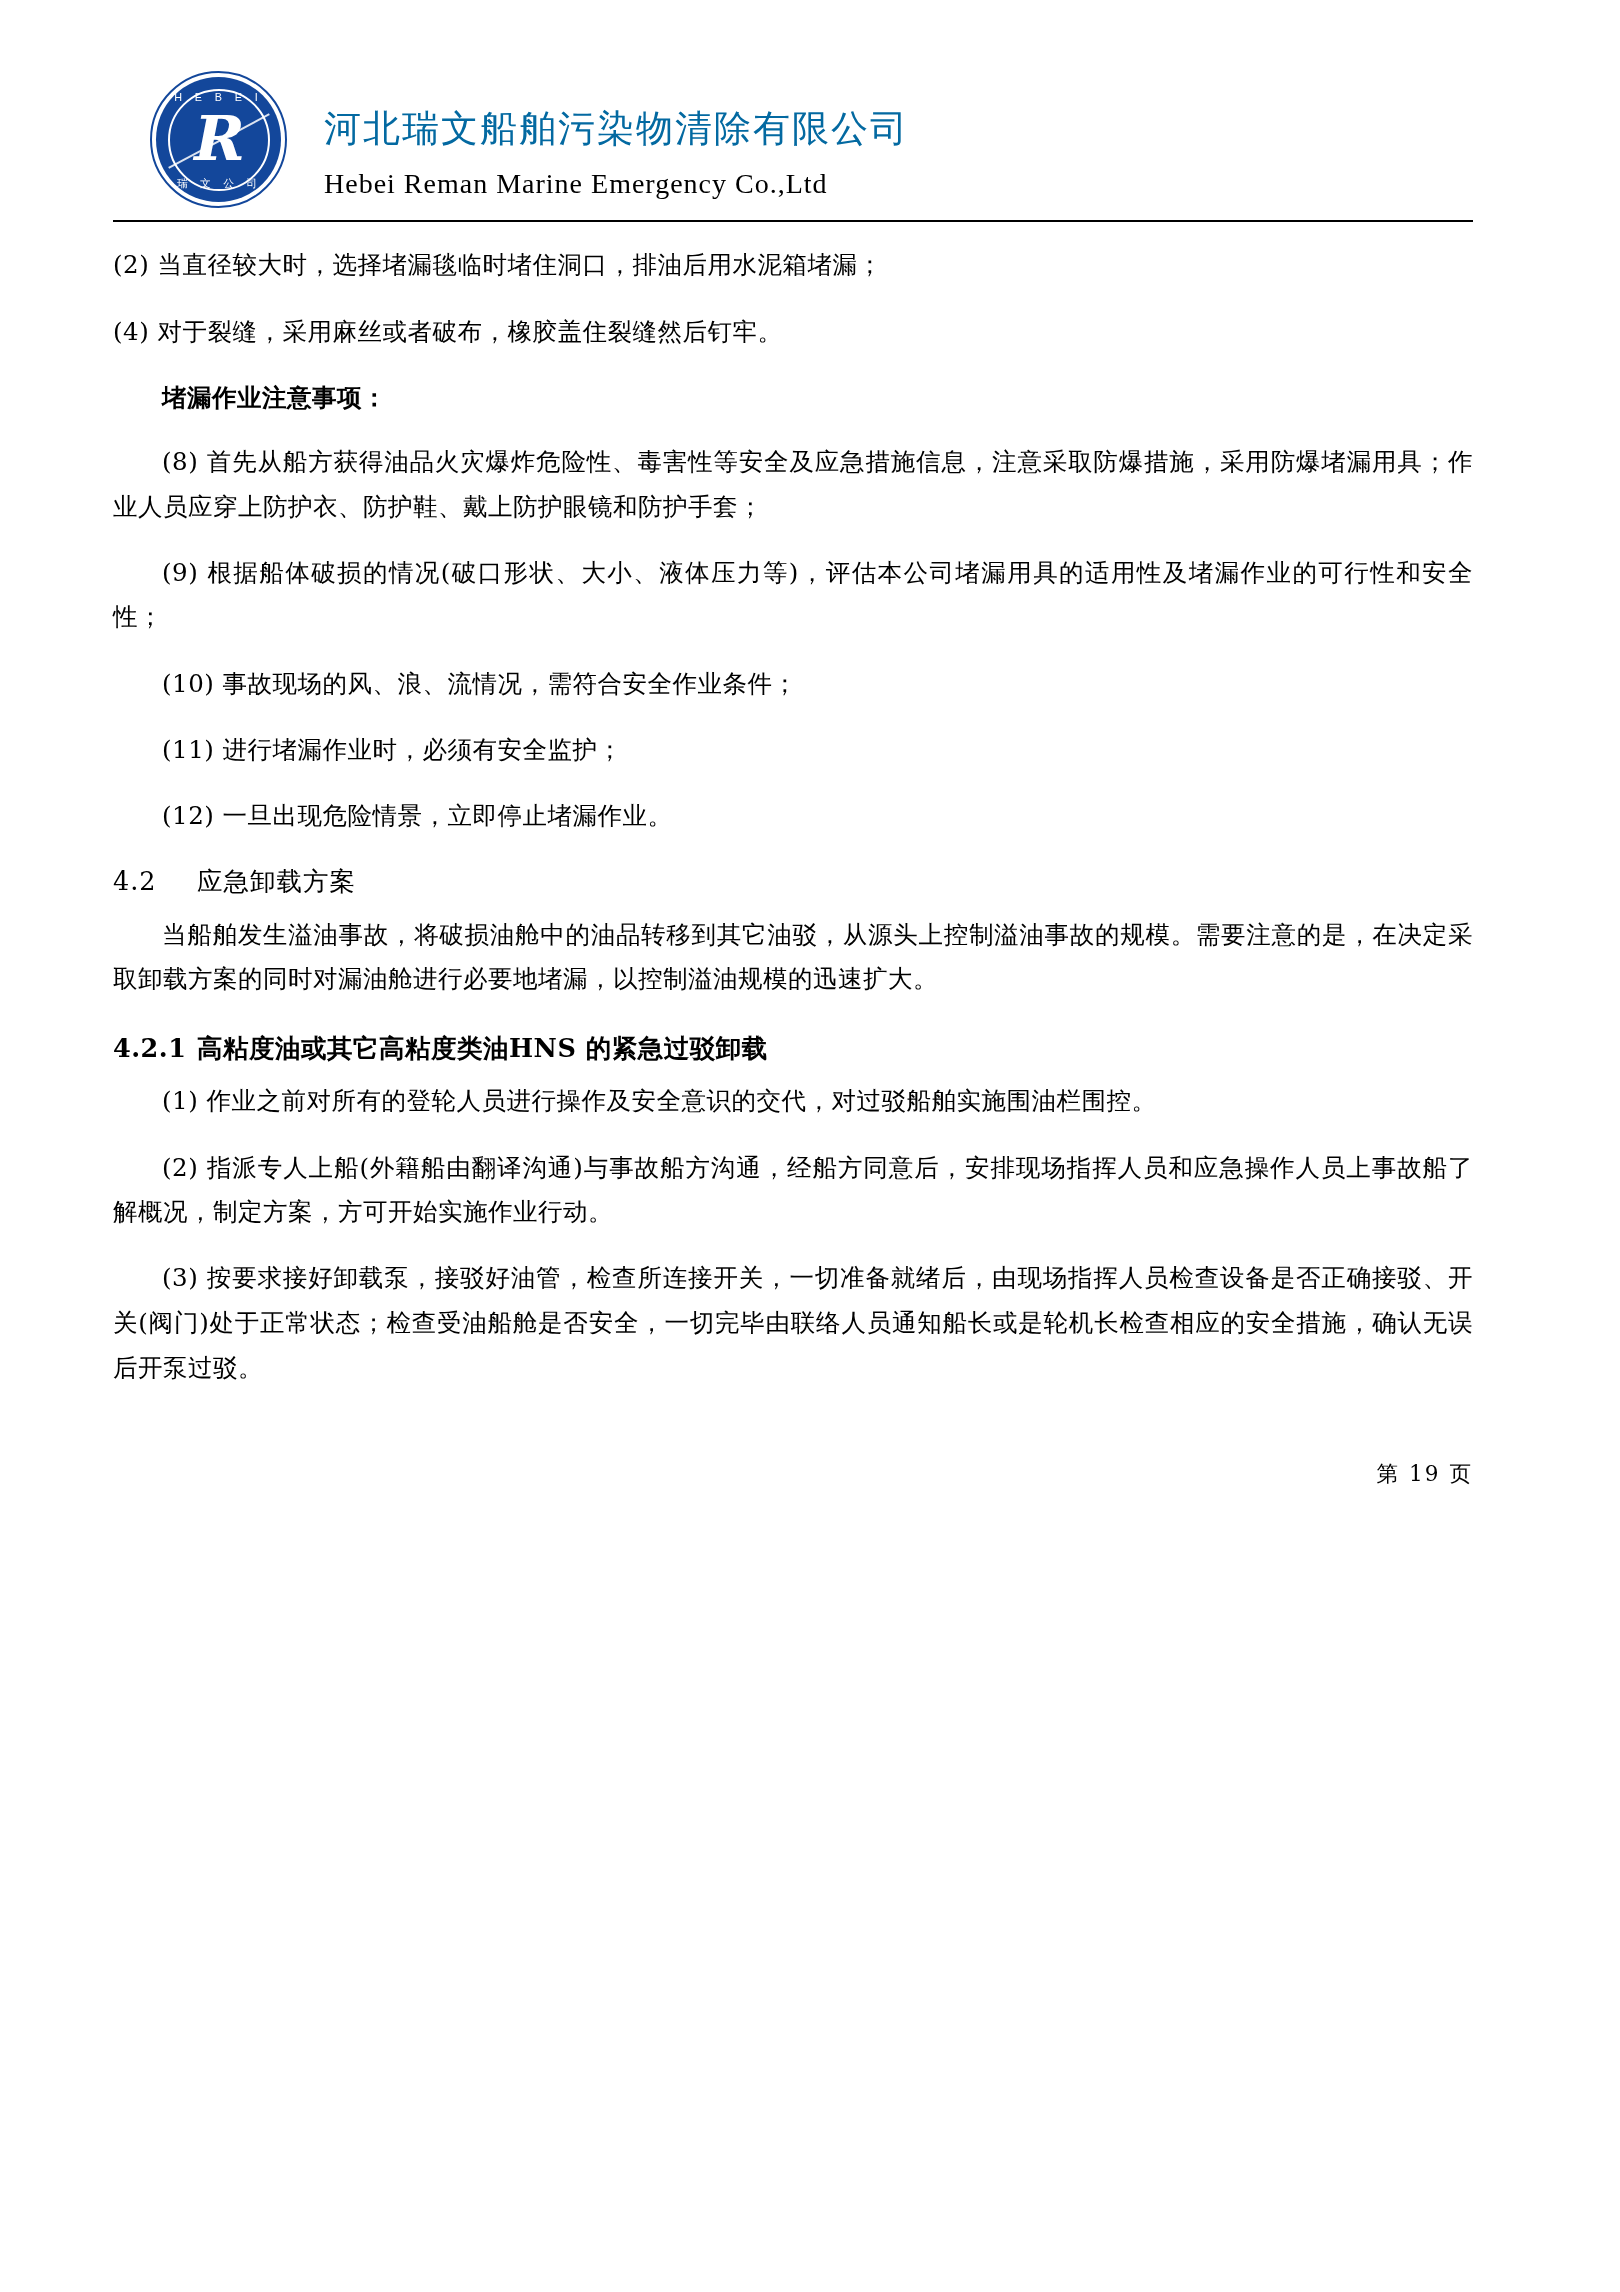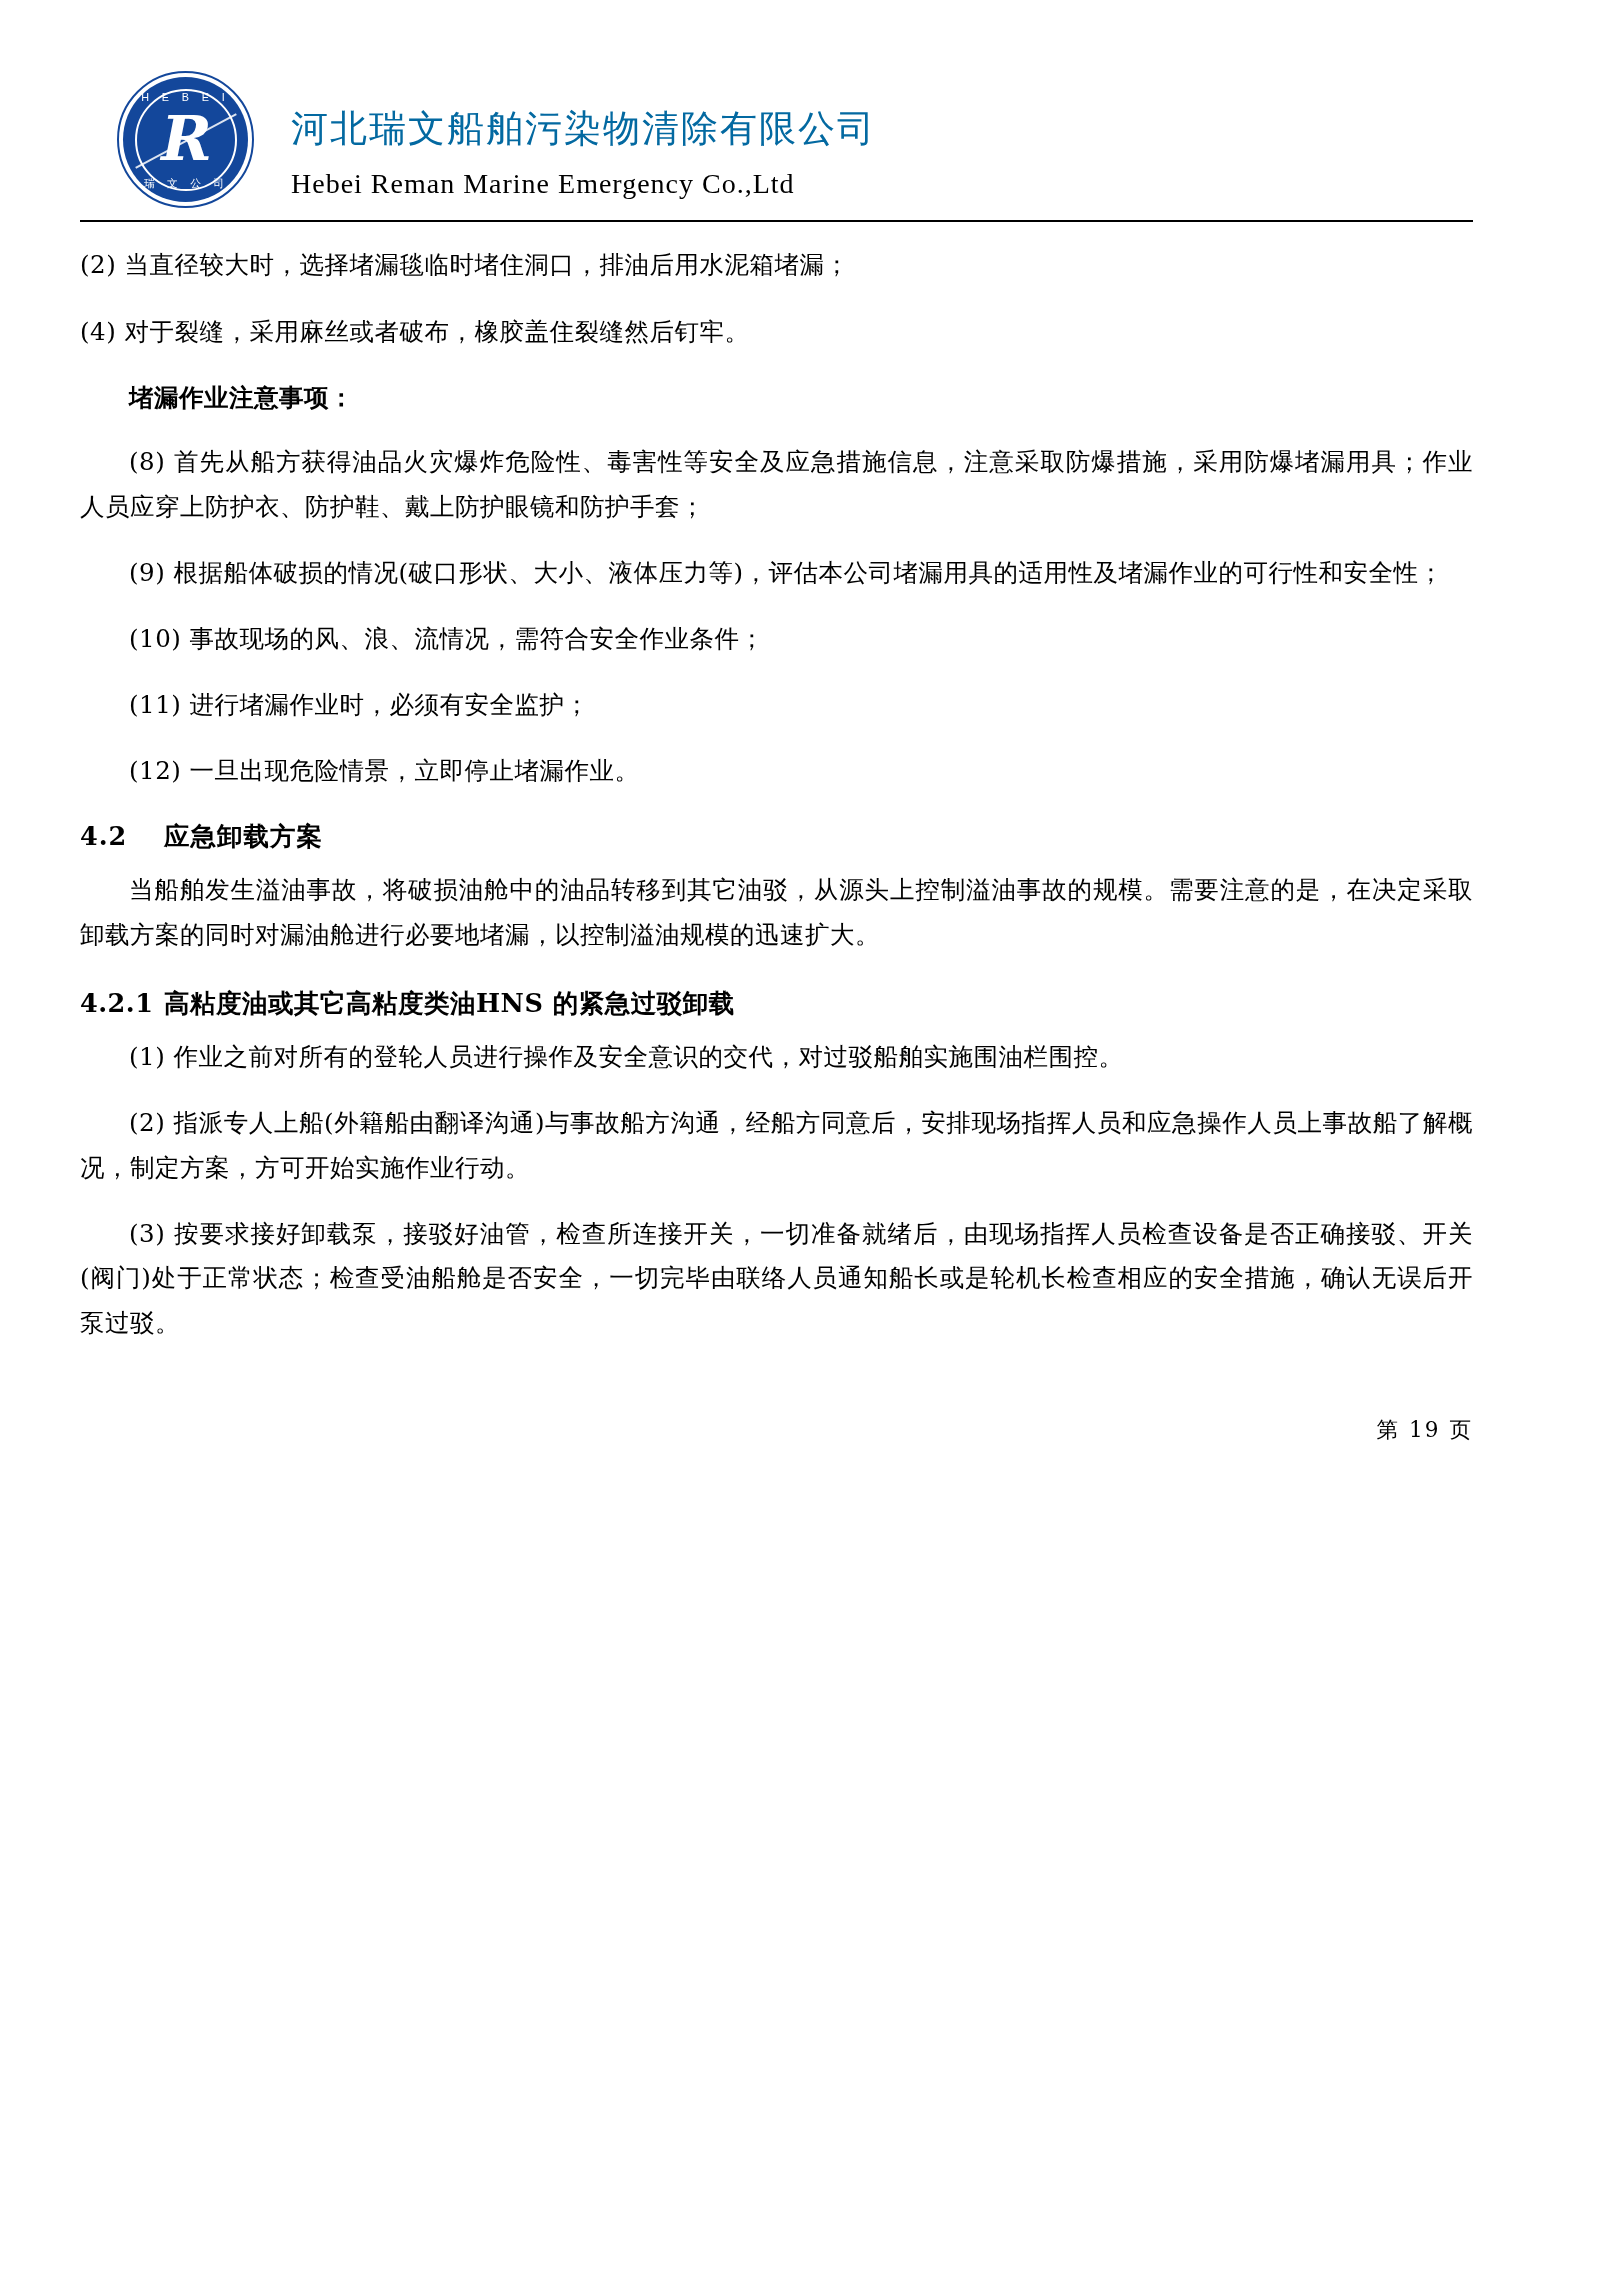--- a/index.html
+++ b/index.html
@@ -11,21 +11,21 @@
     width: 1620px;
     min-height: 2293px;
     font-family: "DejaVu Serif", serif;
     color: #000000;
     position: relative;
   }
   .page {
     width: 1620px;
     min-height: 2293px;
     box-sizing: border-box;
-    padding: 63px 147px 39px 80px;
+    padding: 63px 147px 39px 113px;
     position: relative;
   }
 
   
   .letterhead {
     display: flex;
     align-items: flex-start;
     padding-left: 31px;
     margin-bottom: 5.9px;
   }
@@ -138,21 +138,21 @@
   p.hang {
     text-indent: 0;
   }
   .sub-title {
     font-weight: bold;
     text-indent: 2em;
     margin-bottom: 19.6px;
   }
   h2.section {
     font-size: 25.5px;
-    font-weight: bold;
+    font-weight: normal;
     margin: 25.5px 0 13.7px 0;
     letter-spacing: 1px;
   }
   h2.section .num {
     display: inline-block;
     min-width: 84px;
   }
   h3.subsection {
     font-size: 25.5px;
     font-weight: bold;

